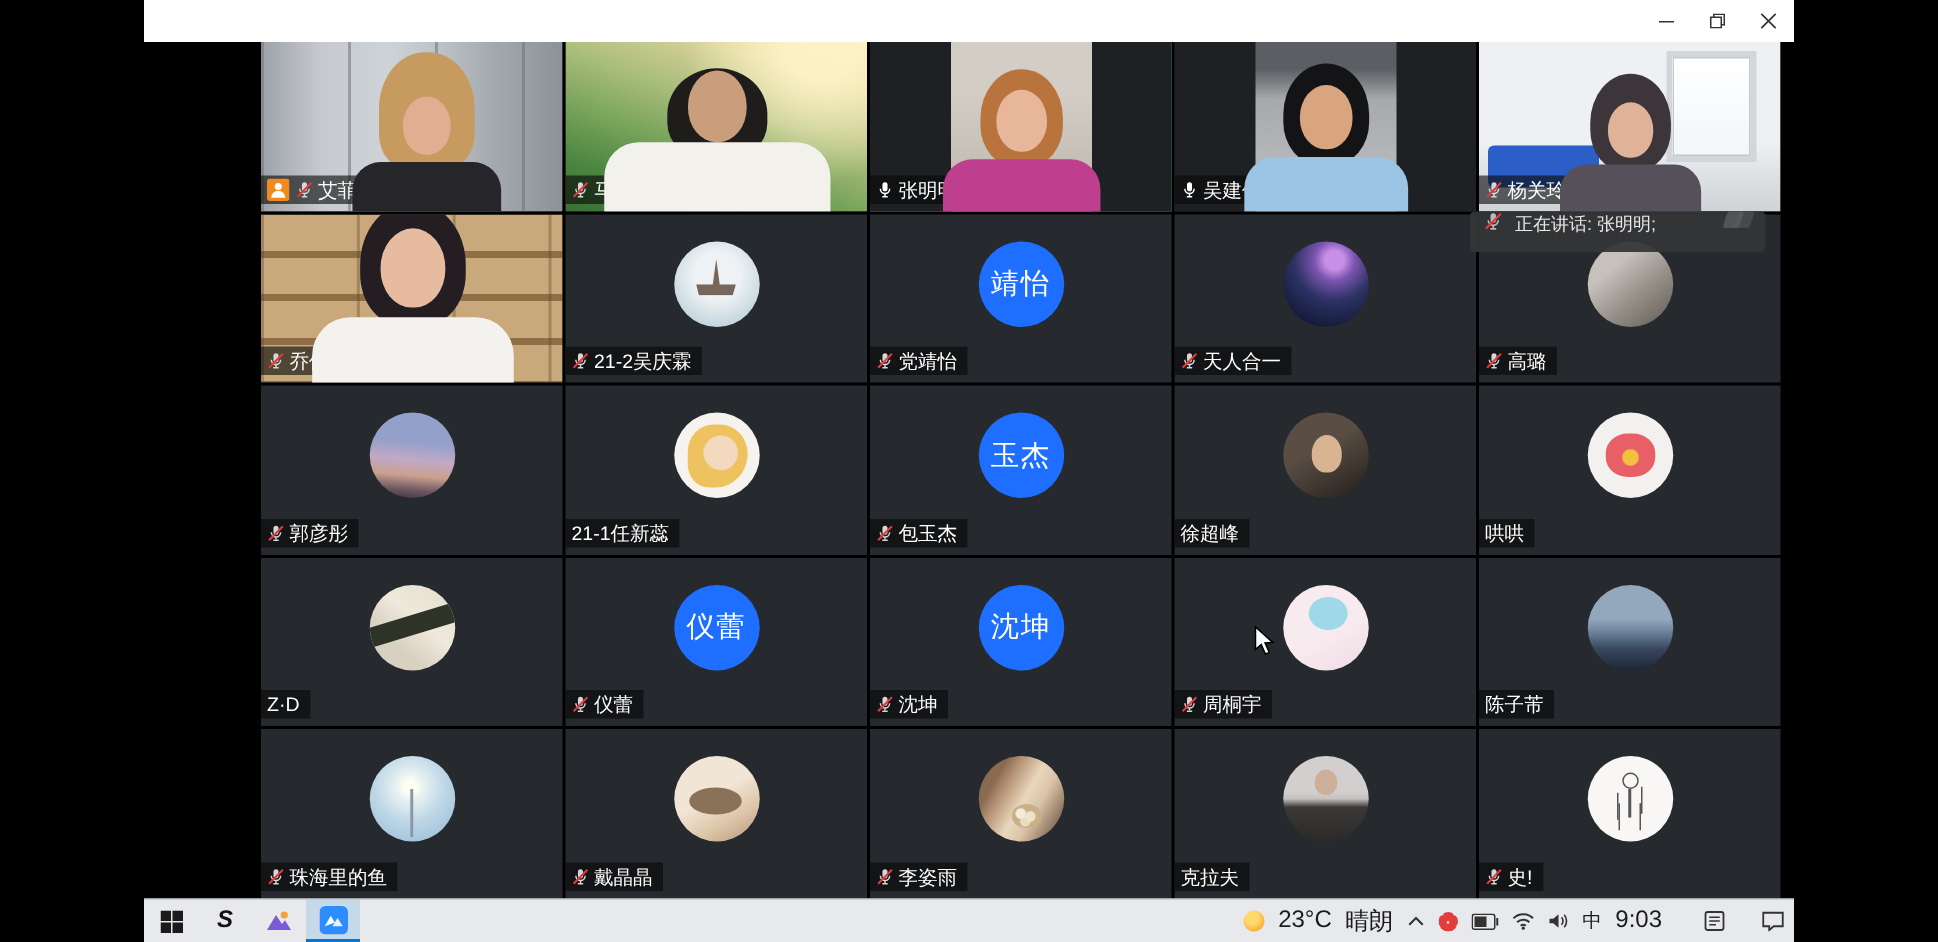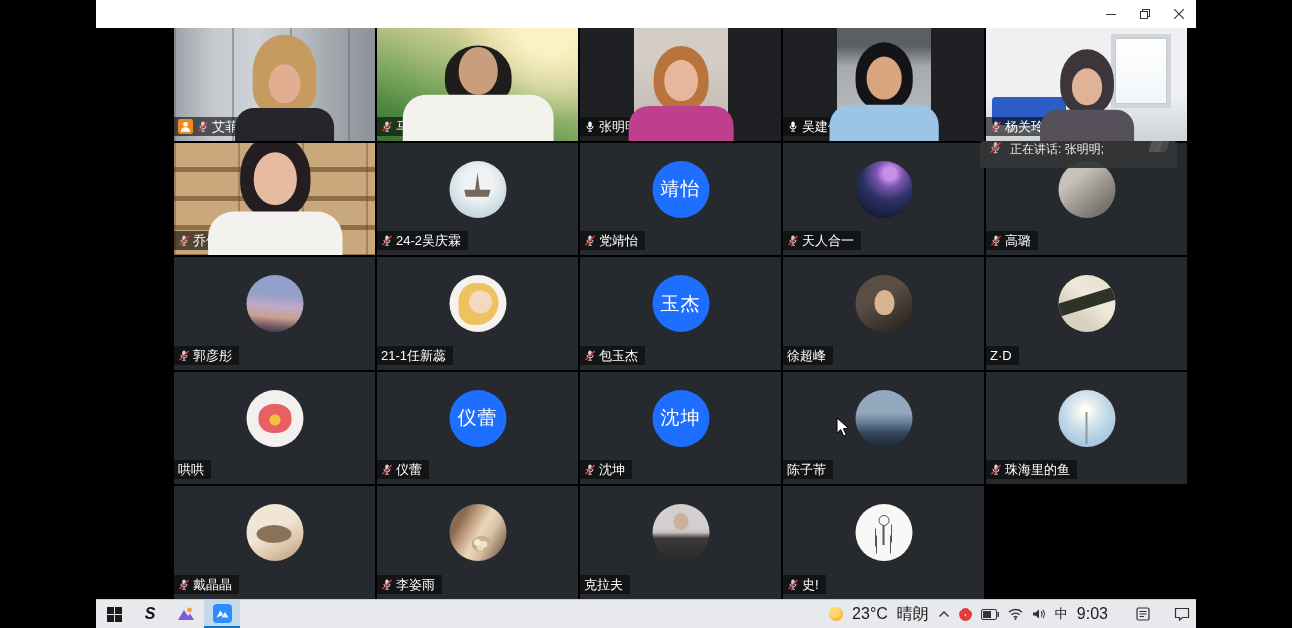--- a/index.html
+++ b/index.html
@@ -308,21 +308,21 @@
     <div class="label">
 
       <svg class="mic mic-muted" width="12" height="13" viewBox="0 0 12 12">
         <path d="M6 1a1.7 1.7 0 0 1 1.7 1.7v2.6a1.7 1.7 0 0 1-3.4 0V2.7A1.7 1.7 0 0 1 6 1z" fill="#d6d6d8"></path>
         <path d="M2.9 5.4a3.1 3.1 0 0 0 6.2 0" fill="none" stroke="#d6d6d8"></path>
         <line x1="6" y1="8.6" x2="6" y2="10.2" stroke="#d6d6d8"></line>
                 <line x1="4.2" y1="10.7" x2="7.8" y2="10.7" stroke="#d6d6d8"></line>
         <line x1="1.4" y1="10.6" x2="10.6" y2="1.4" stroke="#e23b3b" stroke-width="1.4"></line>
       </svg>
 
-      <span class="pname">24-2吴庆霖</span>
+      <span class="pname">21-2吴庆霖</span>
     </div>
   </div>
           <div class="tile vis-blue-circle">
 
     <div class="avatar" style="background: rgb(30, 110, 255);">
       <span class="avatar-text">靖怡</span>
     </div>
     <div class="label">
 
       <svg class="mic mic-muted" width="12" height="13" viewBox="0 0 12 12">
@@ -421,38 +421,38 @@
           <div class="tile vis-anime-boy">
 
     <div class="avatar">
       
     </div>
     <div class="label">
 
       <span class="pname">徐超峰</span>
     </div>
   </div>
+          <div class="tile vis-red-pig">
+
+    <div class="avatar">
+      
+    </div>
+    <div class="label">
+
+      <span class="pname">哄哄</span>
+    </div>
+  </div>
           <div class="tile vis-level5-book">
 
     <div class="avatar">
       
     </div>
     <div class="label">
 
       <span class="pname">Z·D</span>
-    </div>
-  </div>
-          <div class="tile vis-red-pig">
-
-    <div class="avatar">
-      
-    </div>
-    <div class="label">
-
-      <span class="pname">哄哄</span>
     </div>
   </div>
           <div class="tile vis-blue-circle">
 
     <div class="avatar" style="background: rgb(30, 110, 255);">
       <span class="avatar-text">仪蕾</span>
     </div>
     <div class="label">
 
       <svg class="mic mic-muted" width="12" height="13" viewBox="0 0 12 12">
@@ -475,20 +475,38 @@
 
       <svg class="mic mic-muted" width="12" height="13" viewBox="0 0 12 12">
         <path d="M6 1a1.7 1.7 0 0 1 1.7 1.7v2.6a1.7 1.7 0 0 1-3.4 0V2.7A1.7 1.7 0 0 1 6 1z" fill="#d6d6d8"></path>
         <path d="M2.9 5.4a3.1 3.1 0 0 0 6.2 0" fill="none" stroke="#d6d6d8"></path>
         <line x1="6" y1="8.6" x2="6" y2="10.2" stroke="#d6d6d8"></line>
                 <line x1="4.2" y1="10.7" x2="7.8" y2="10.7" stroke="#d6d6d8"></line>
         <line x1="1.4" y1="10.6" x2="10.6" y2="1.4" stroke="#e23b3b" stroke-width="1.4"></line>
       </svg>
 
       <span class="pname">沈坤</span>
+    </div>
+  </div>
+          <div class="tile vis-bluehair-anime">
+
+    <div class="avatar">
+      
+    </div>
+    <div class="label">
+
+      <svg class="mic mic-muted" width="12" height="13" viewBox="0 0 12 12">
+        <path d="M6 1a1.7 1.7 0 0 1 1.7 1.7v2.6a1.7 1.7 0 0 1-3.4 0V2.7A1.7 1.7 0 0 1 6 1z" fill="#d6d6d8"></path>
+        <path d="M2.9 5.4a3.1 3.1 0 0 0 6.2 0" fill="none" stroke="#d6d6d8"></path>
+        <line x1="6" y1="8.6" x2="6" y2="10.2" stroke="#d6d6d8"></line>
+                <line x1="4.2" y1="10.7" x2="7.8" y2="10.7" stroke="#d6d6d8"></line>
+        <line x1="1.4" y1="10.6" x2="10.6" y2="1.4" stroke="#e23b3b" stroke-width="1.4"></line>
+      </svg>
+
+      <span class="pname">周桐宇</span>
     </div>
   </div>
           <div class="tile vis-dusk-scene">
 
     <div class="avatar">
       
     </div>
     <div class="label">
 
       <span class="pname">陈子芾</span>

